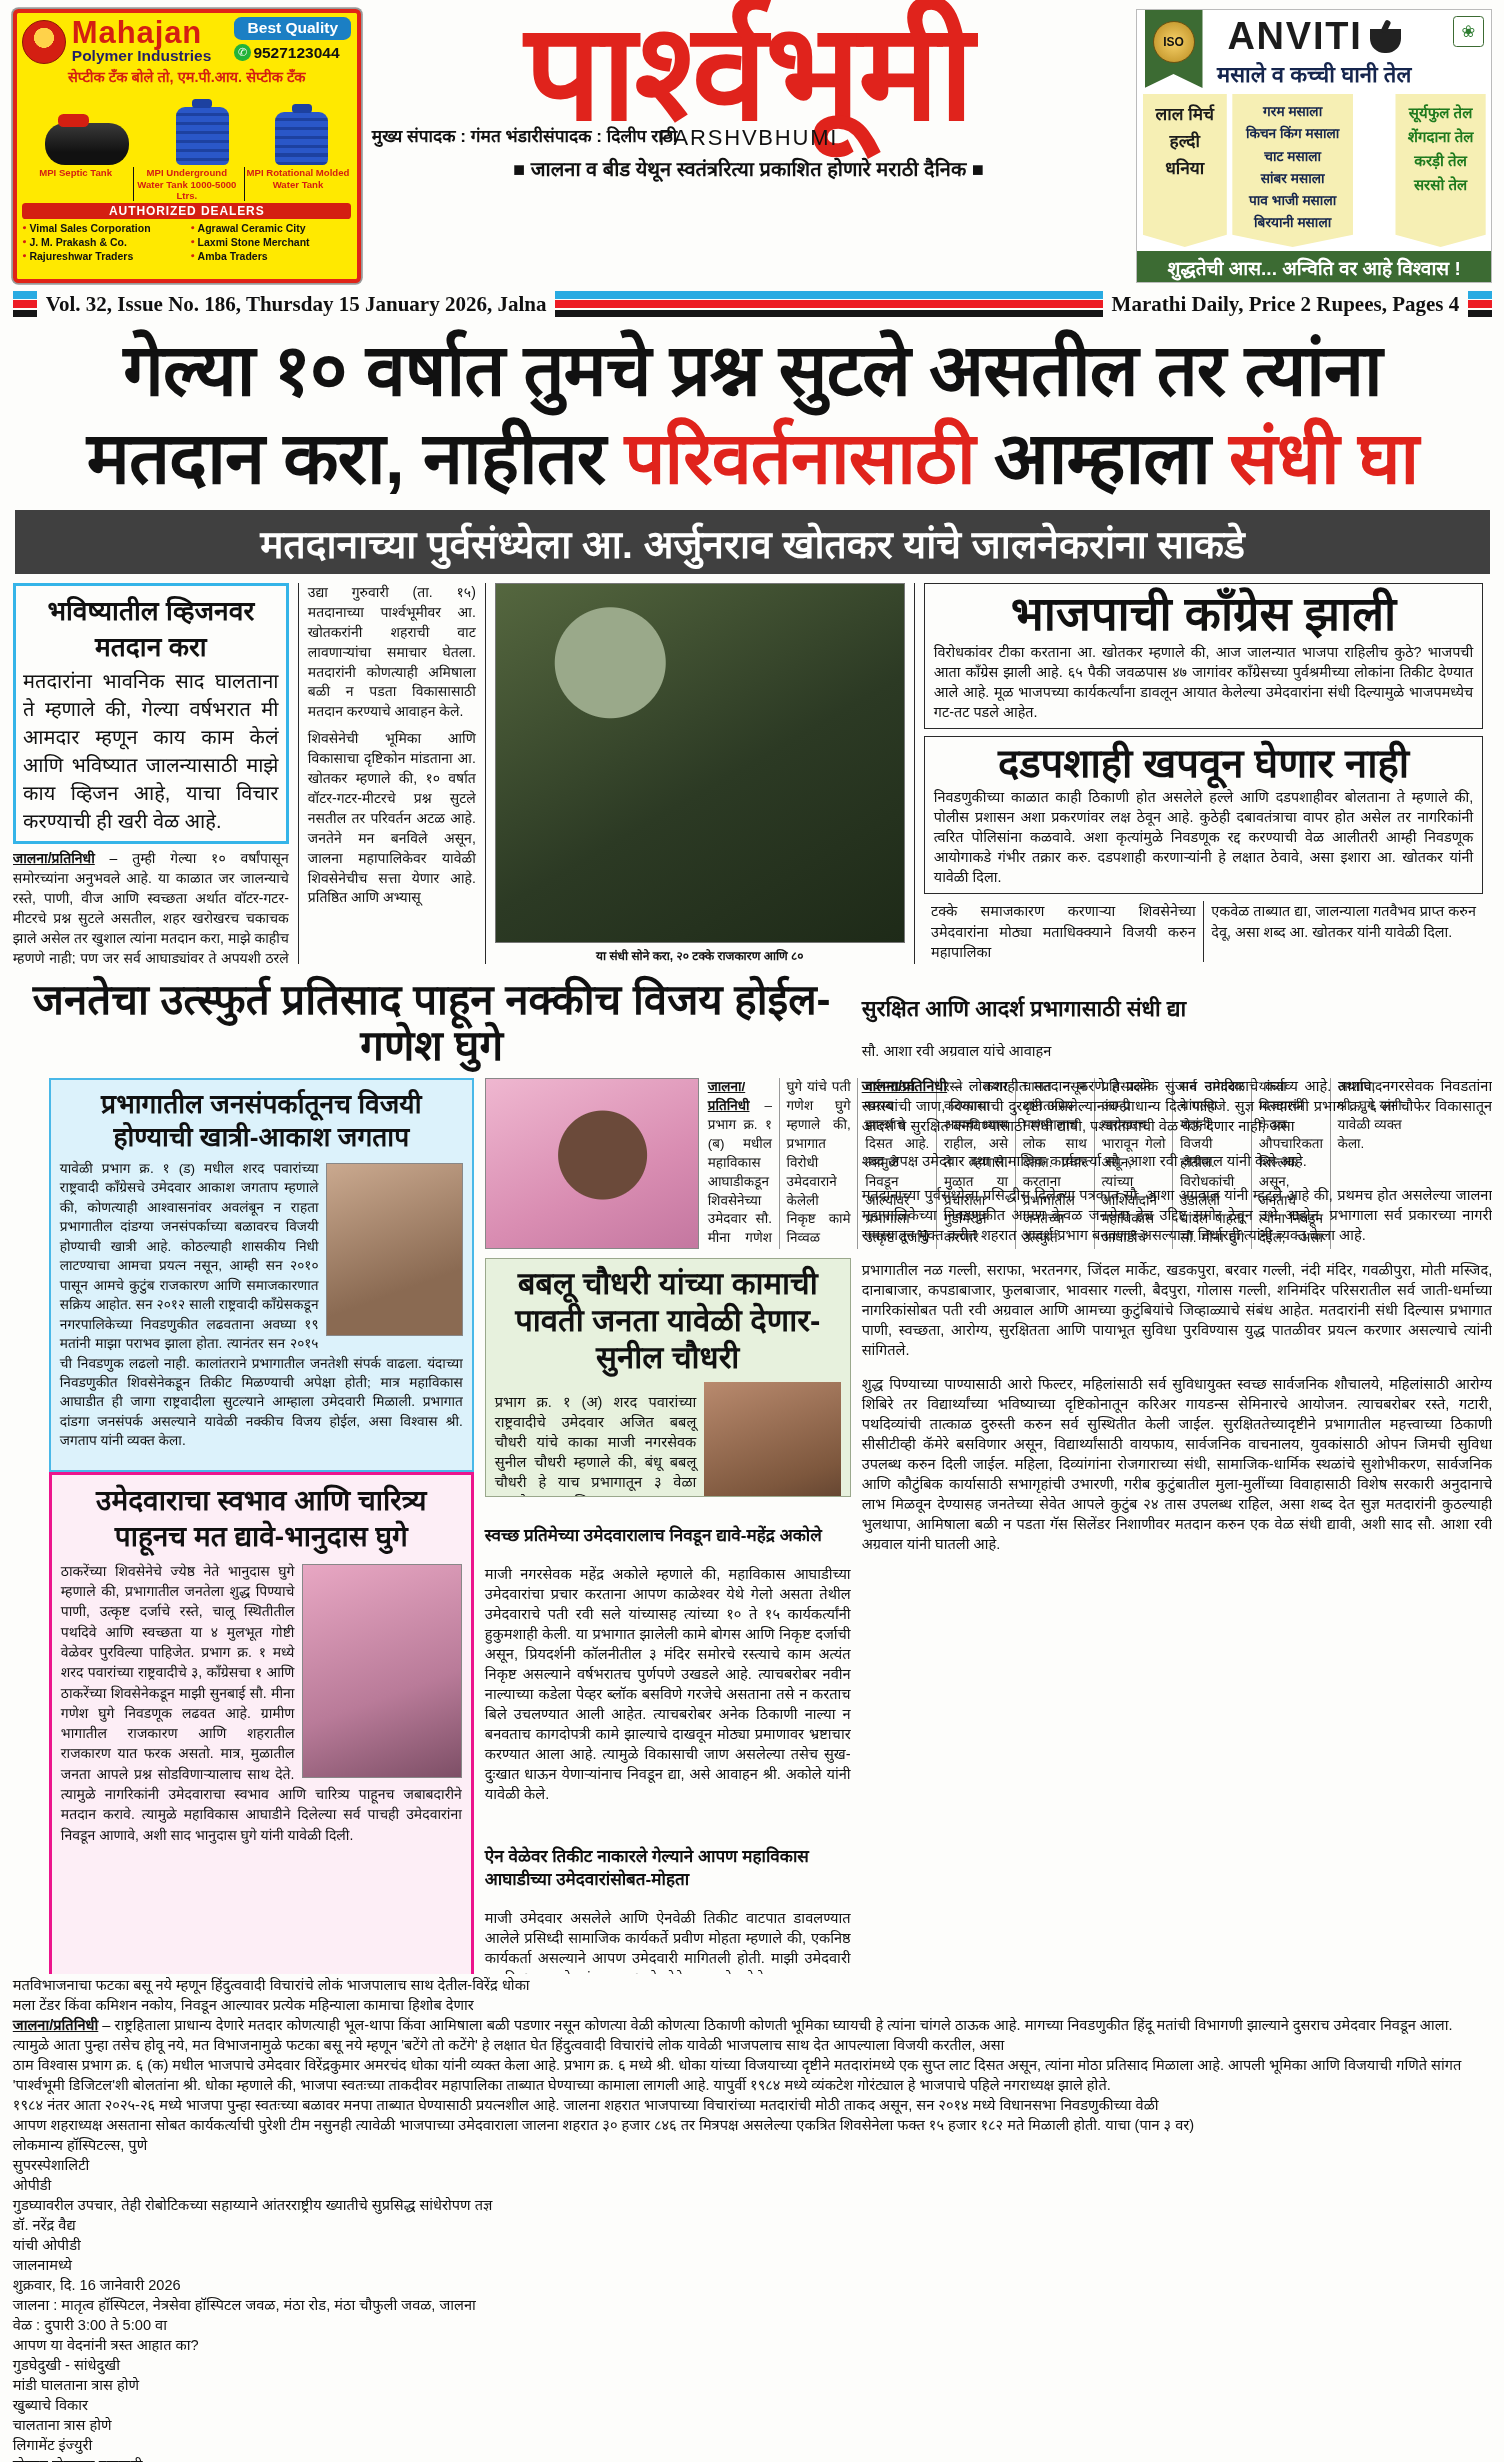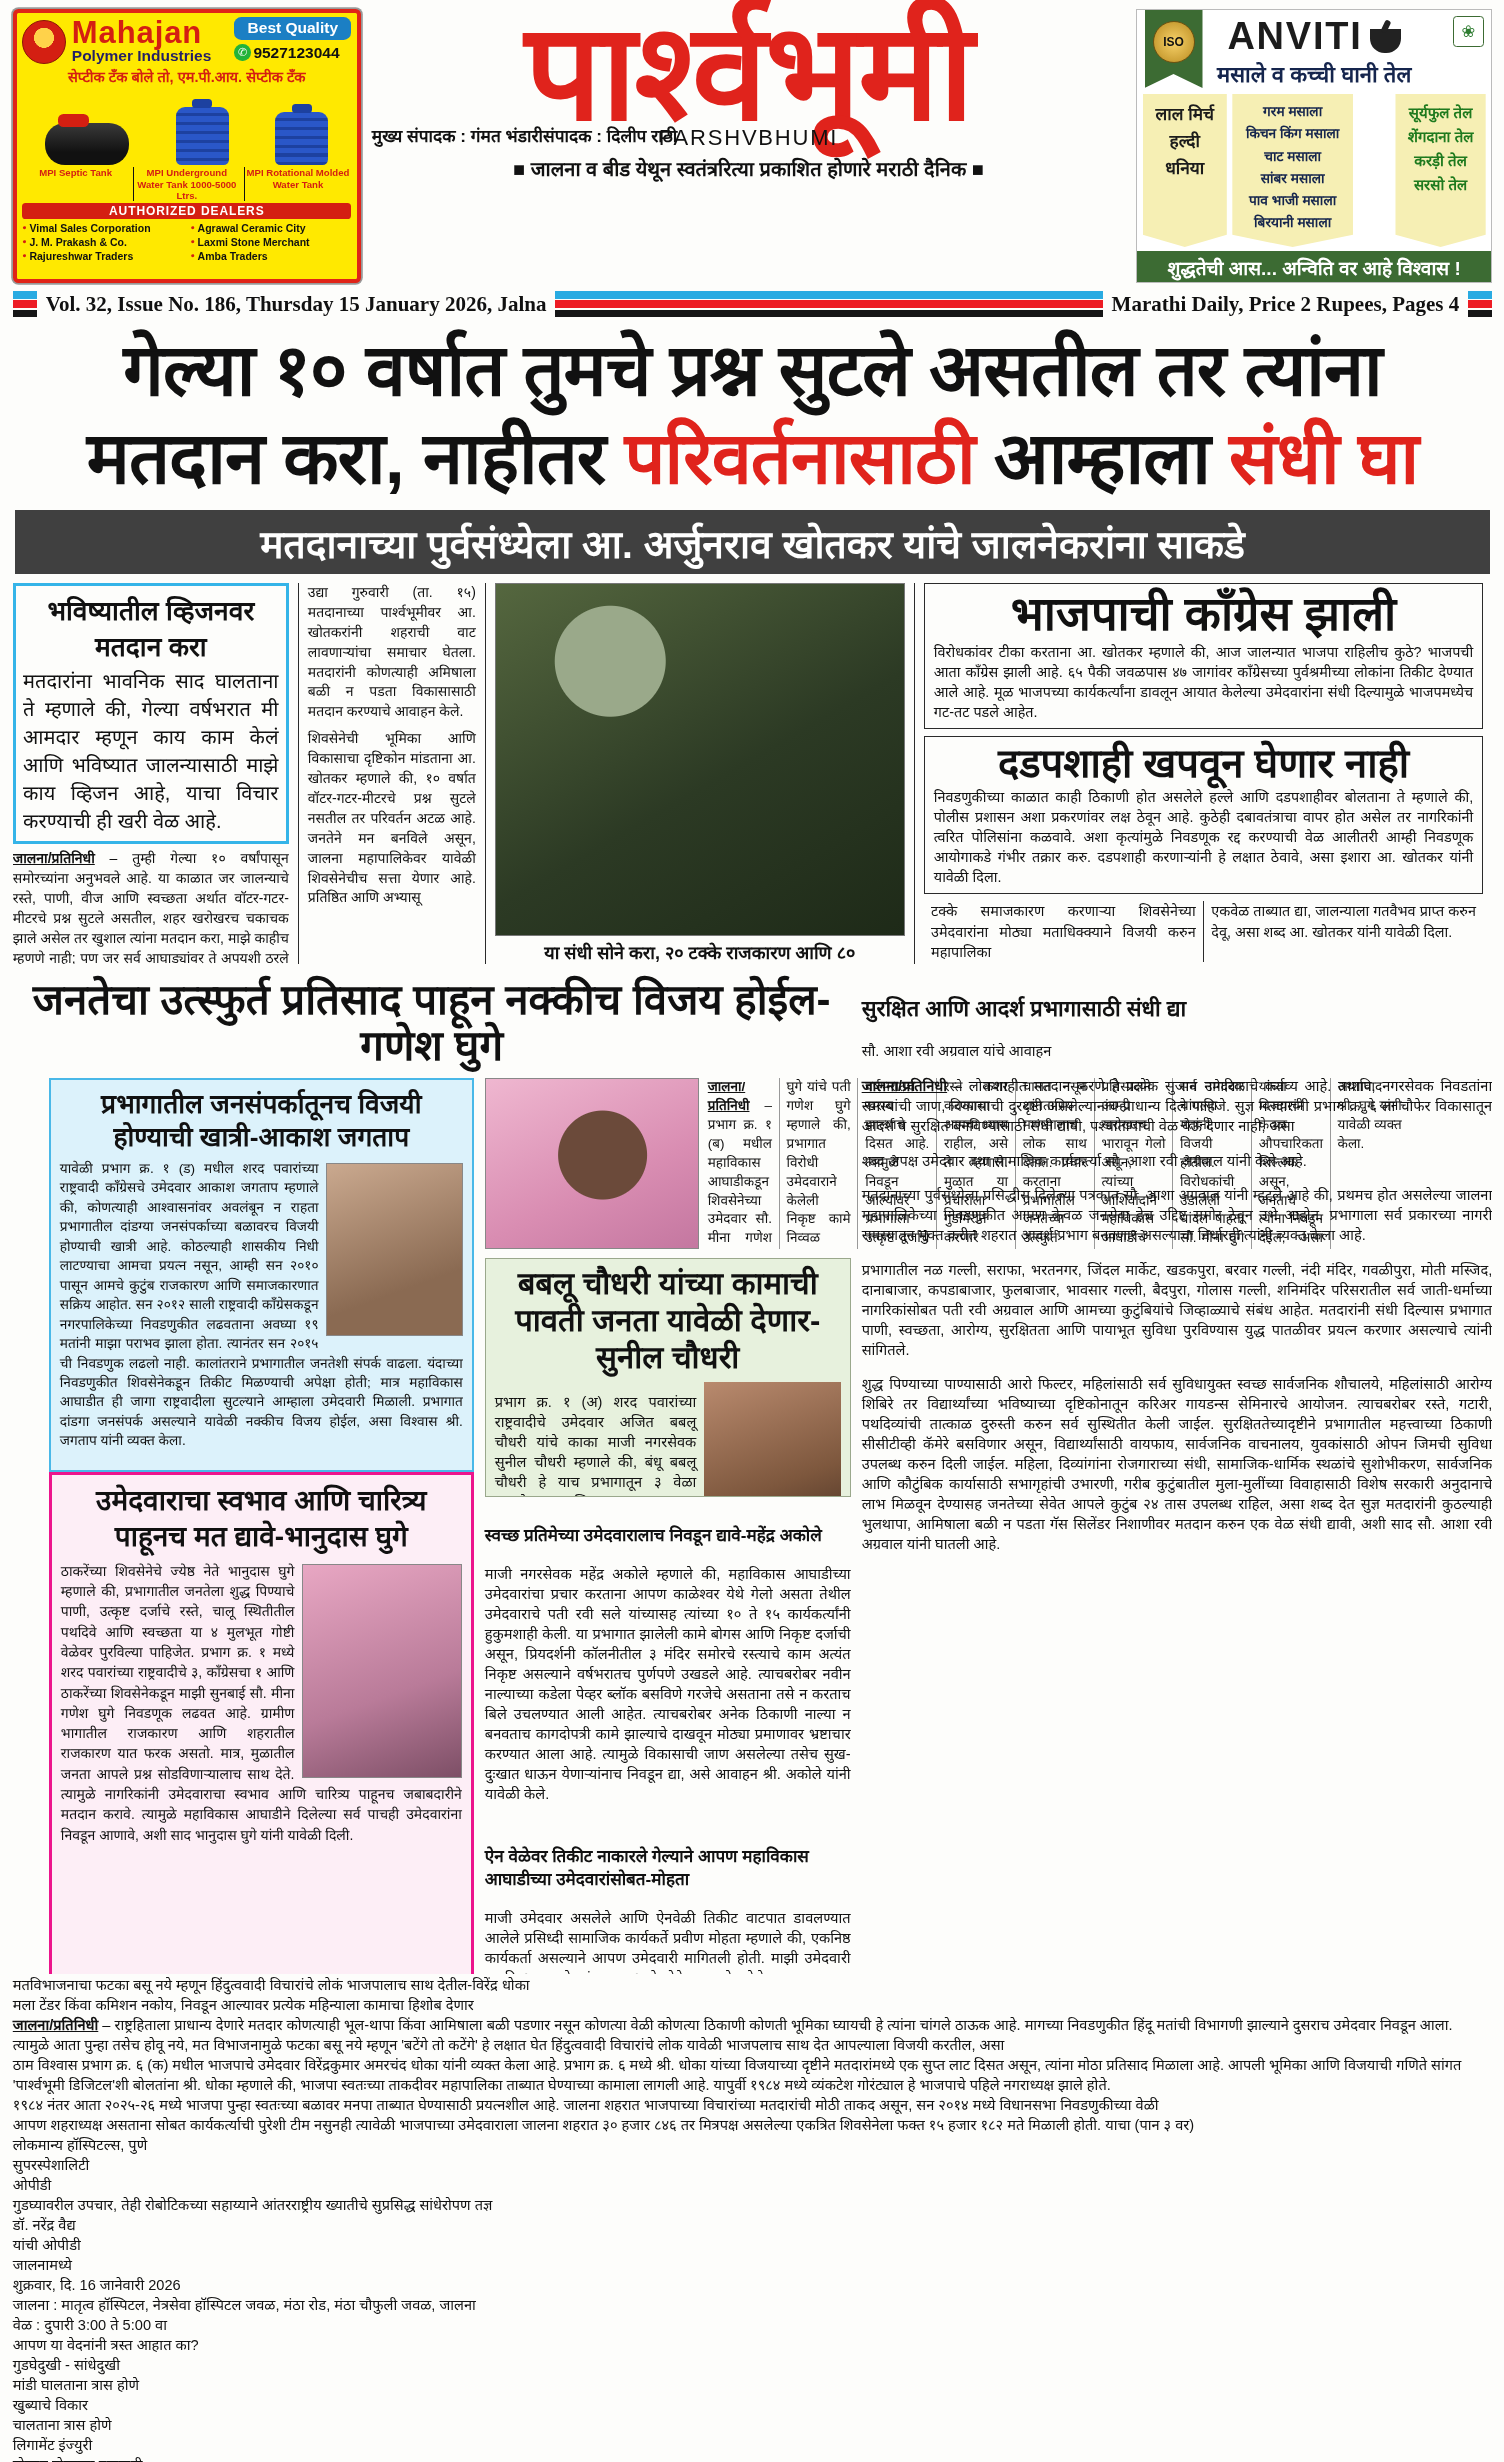--- a/index.html
+++ b/index.html
@@ -100,21 +100,21 @@
   .colA{flex:0 0 285px;padding-left:0 !important;}
   .vbox{border:3.6px solid #35b4e8;padding:5.5px 7.3px;margin-bottom:5.5px;}
   .vbox h3{margin:0 0 3.6px 0;font-size:26.4px;text-align:center;}
   .vbox p{margin:0;font-size:20px;line-height:1.4;}
   .colA .body, .colB p{font-size:14px;line-height:1.42;margin:0 0 7.3px 0;}
   .colB{flex:0 0 187px;}
   .colPh{flex:0 0 429px;display:flex;flex-direction:column;}
   .ph-khotkar{flex:1;background:
       radial-gradient(circle at 28% 22%,#9aa98a 0 55px,transparent 56px),
       linear-gradient(150deg,#55673f,#2c3a24 55%,#1e2a18);border:0.9px solid #777;}
-  .ph-cap{font-size:18px;font-weight:bold;text-align:center;padding-top:3.6px;}
+  .ph-cap{font-size:12px;font-weight:bold;text-align:center;padding-top:3.6px;}
   .colC{flex:1;display:flex;flex-direction:column;}
   .artbox{border:1.8px solid #2a2a2a;padding:3.6px 9px;margin-bottom:7.3px;}
   .artbox h2{margin:0;text-align:center;font-size:47px;line-height:1.1;}
   .artbox.small h2{font-size:40px;}
   .artbox p{margin:3.6px 0 1.8px 0;font-size:14.4px;line-height:1.38;}
   .b1foot{display:flex;gap:0;border-top:0;}
   .b1foot div{font-size:14.4px;line-height:1.4;flex:1;padding:0 7.3px;}
   .b1foot div:last-child{border-left:1.8px solid #2a2a2a;}
 
   

